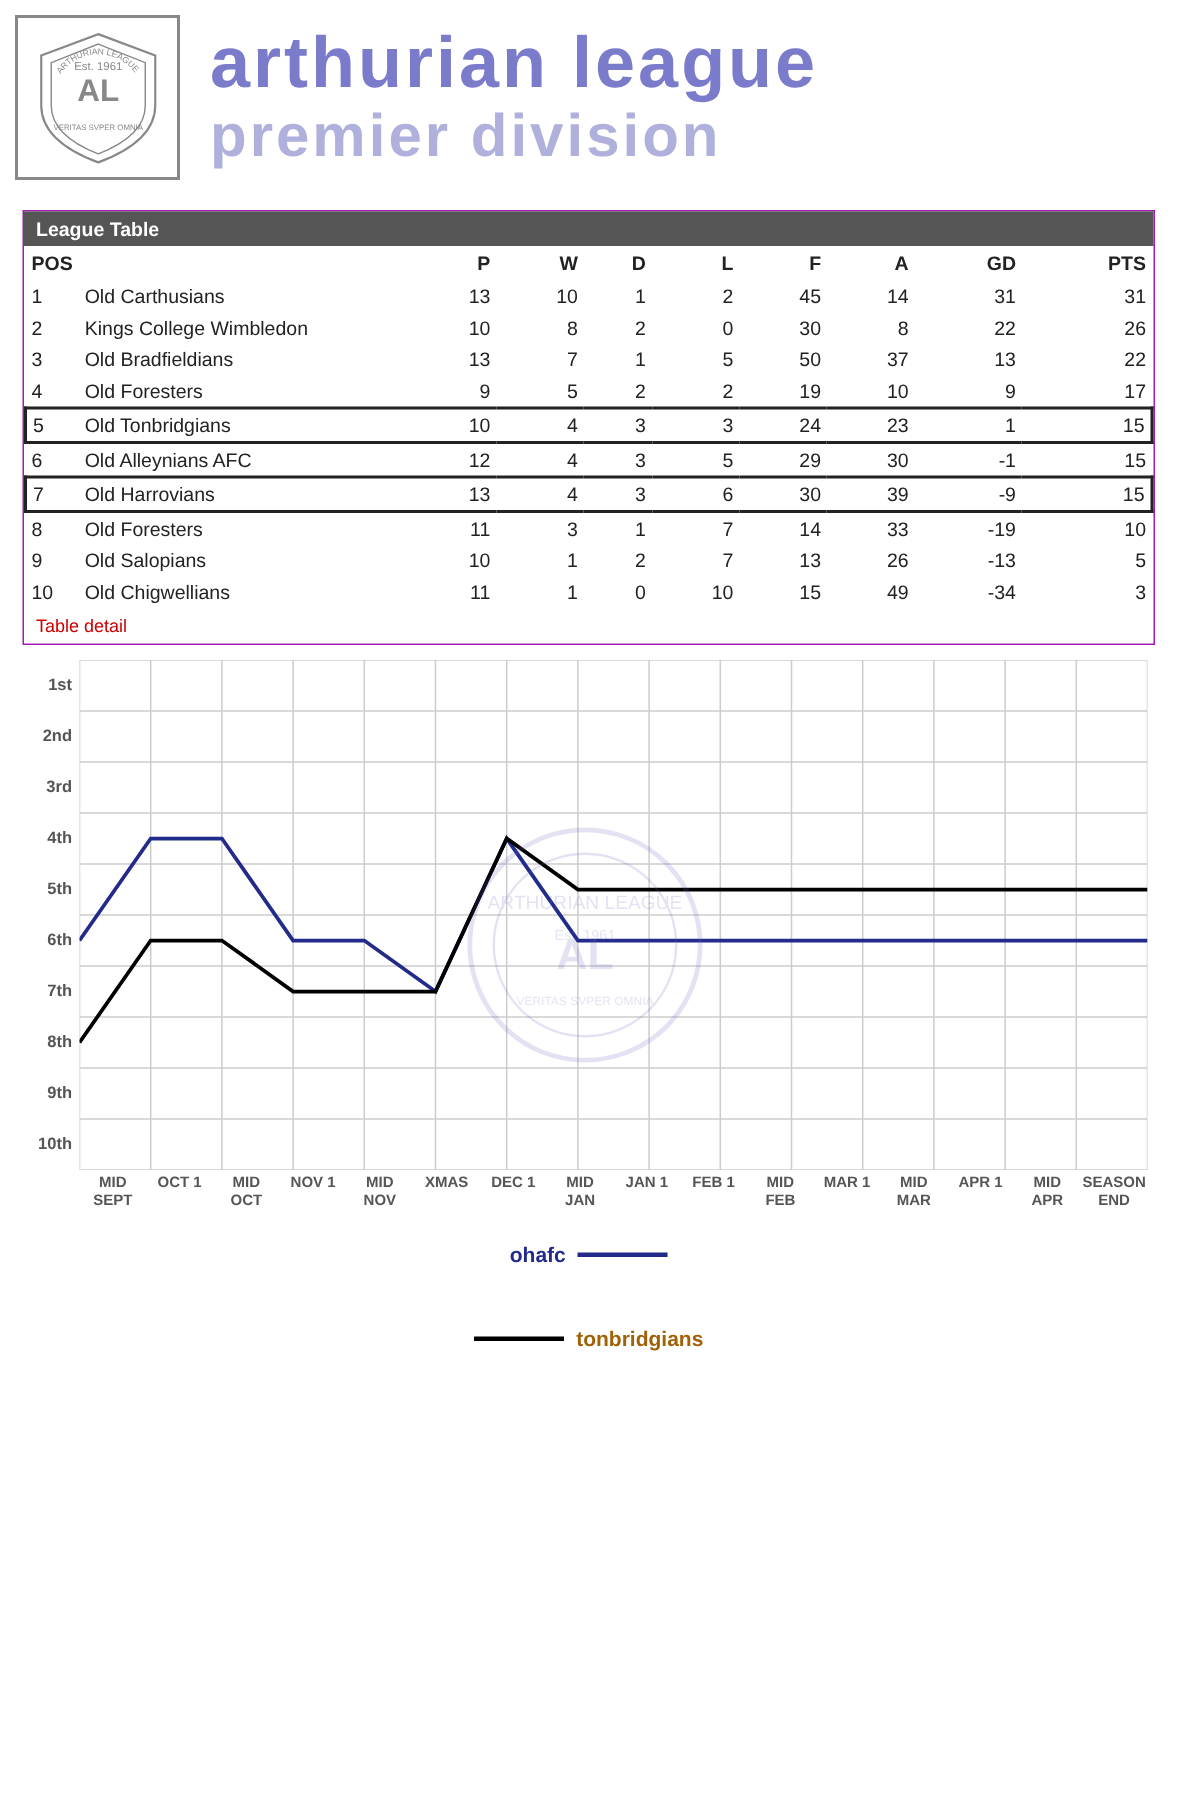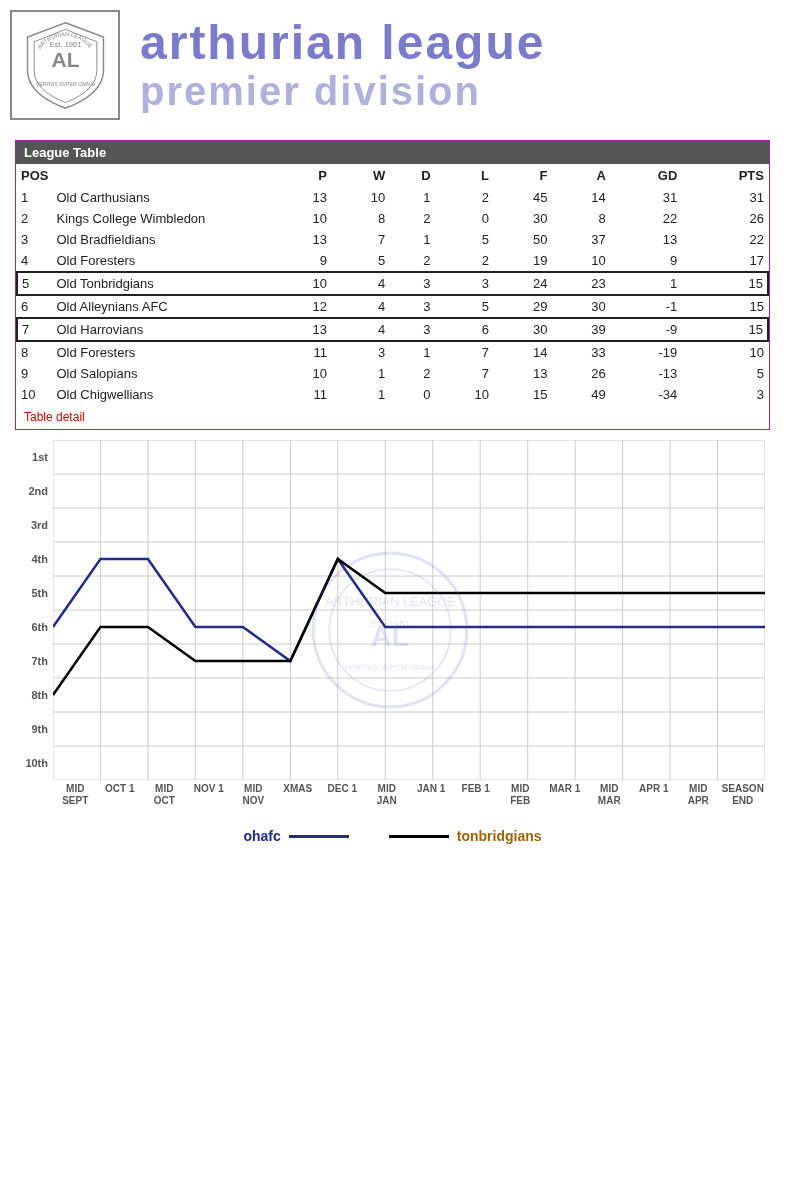--- a/index.html
+++ b/index.html
@@ -170,20 +170,21 @@
       padding-top: 3px;
       line-height: 1.2;
     }
     
     .chart-legend {
       display: flex;
       justify-content: center;
       align-items: center;
       gap: 40px;
       padding: 8px 0 5px 0;
+      flex-direction: column;
     }
     .legend-item {
       display: flex;
       align-items: center;
       gap: 8px;
       font-size: 13px;
       font-weight: bold;
     }
     .legend-line-blue {
       width: 60px;

